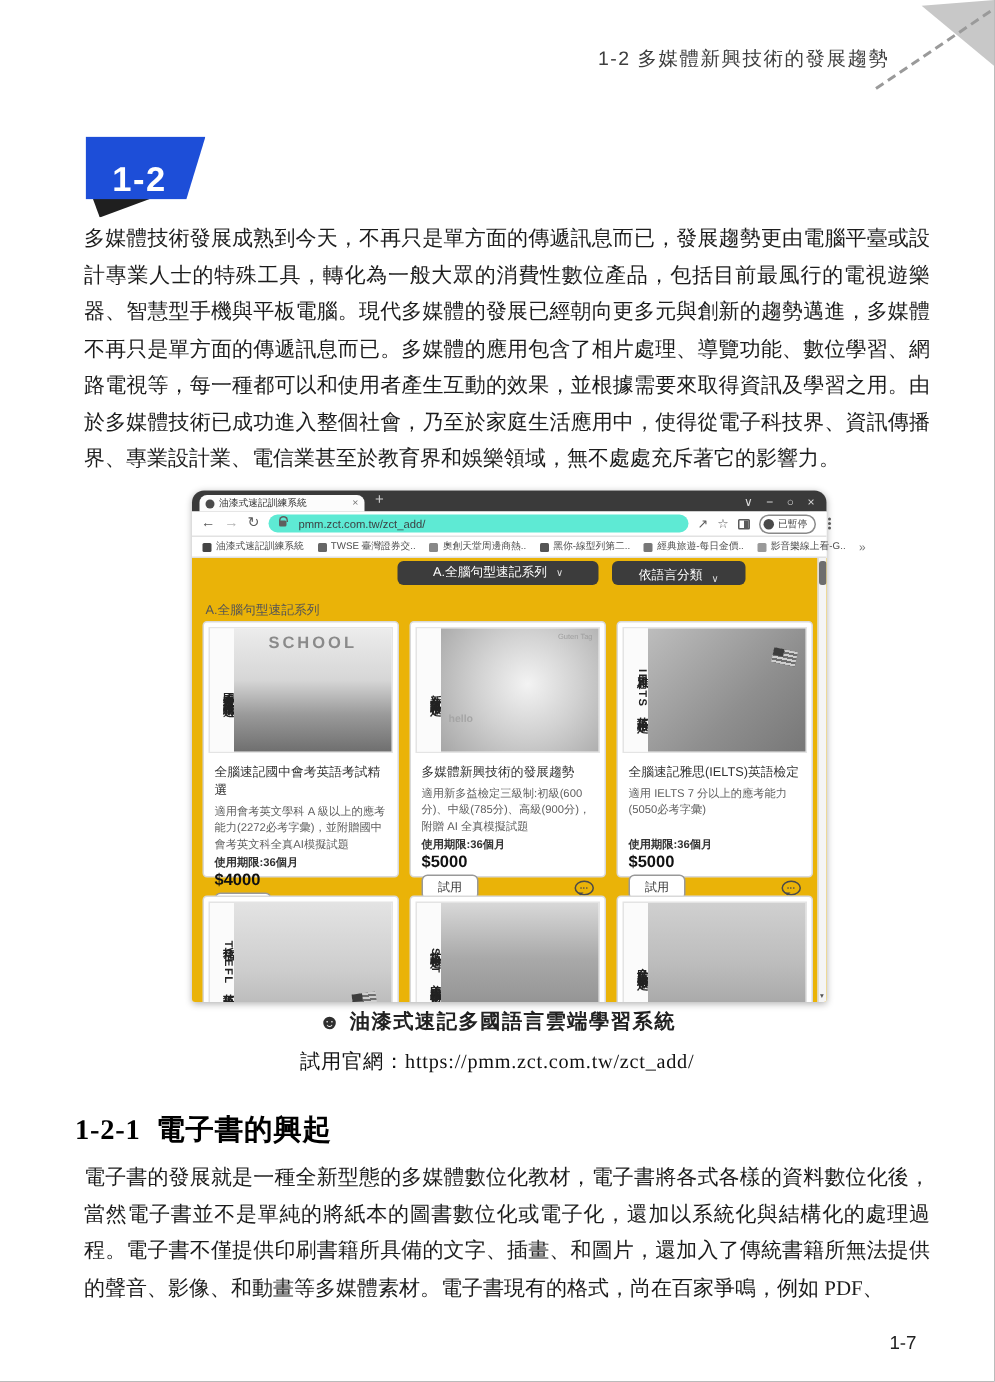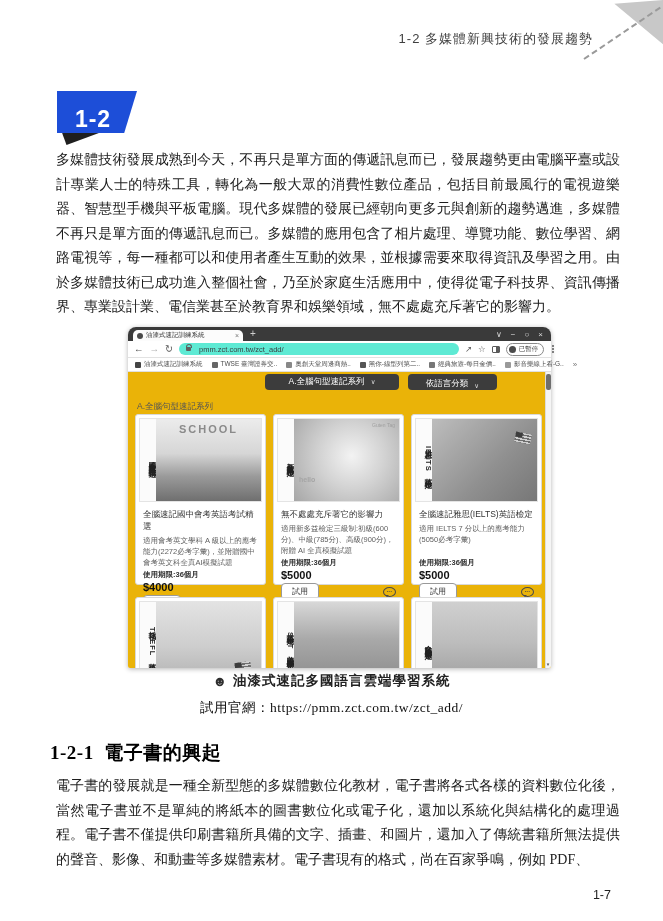--- a/index.html
+++ b/index.html
@@ -249,21 +249,21 @@
         <div class="card">
           <div class="card-img">
             <div class="strip">
               <span>新多益英語檢定</span>
             </div>
             <div class="photo ph1">
               <span class="img-word-sm">Guten Tag</span>
               <span class="img-word-lo">hello</span>
             </div>
           </div>
-          <div class="card-title">無不處處充斥著它的影響力</div>
+          <div class="card-title">多媒體新興技術的發展趨勢</div>
           <div class="card-desc">適用新多益檢定三級制:初級(600分)、中級(785分)、高級(900分)，附贈 AI 全真模擬試題</div>
           <div class="card-term">使用期限:36個月</div>
           <div class="card-price">$5000</div>
           <div class="card-foot">
             <button class="trial-btn">試用</button>
             <span class="bubble">
                 <span class="bubble-dots">•••</span>
               </span>
           </div>
         </div>

